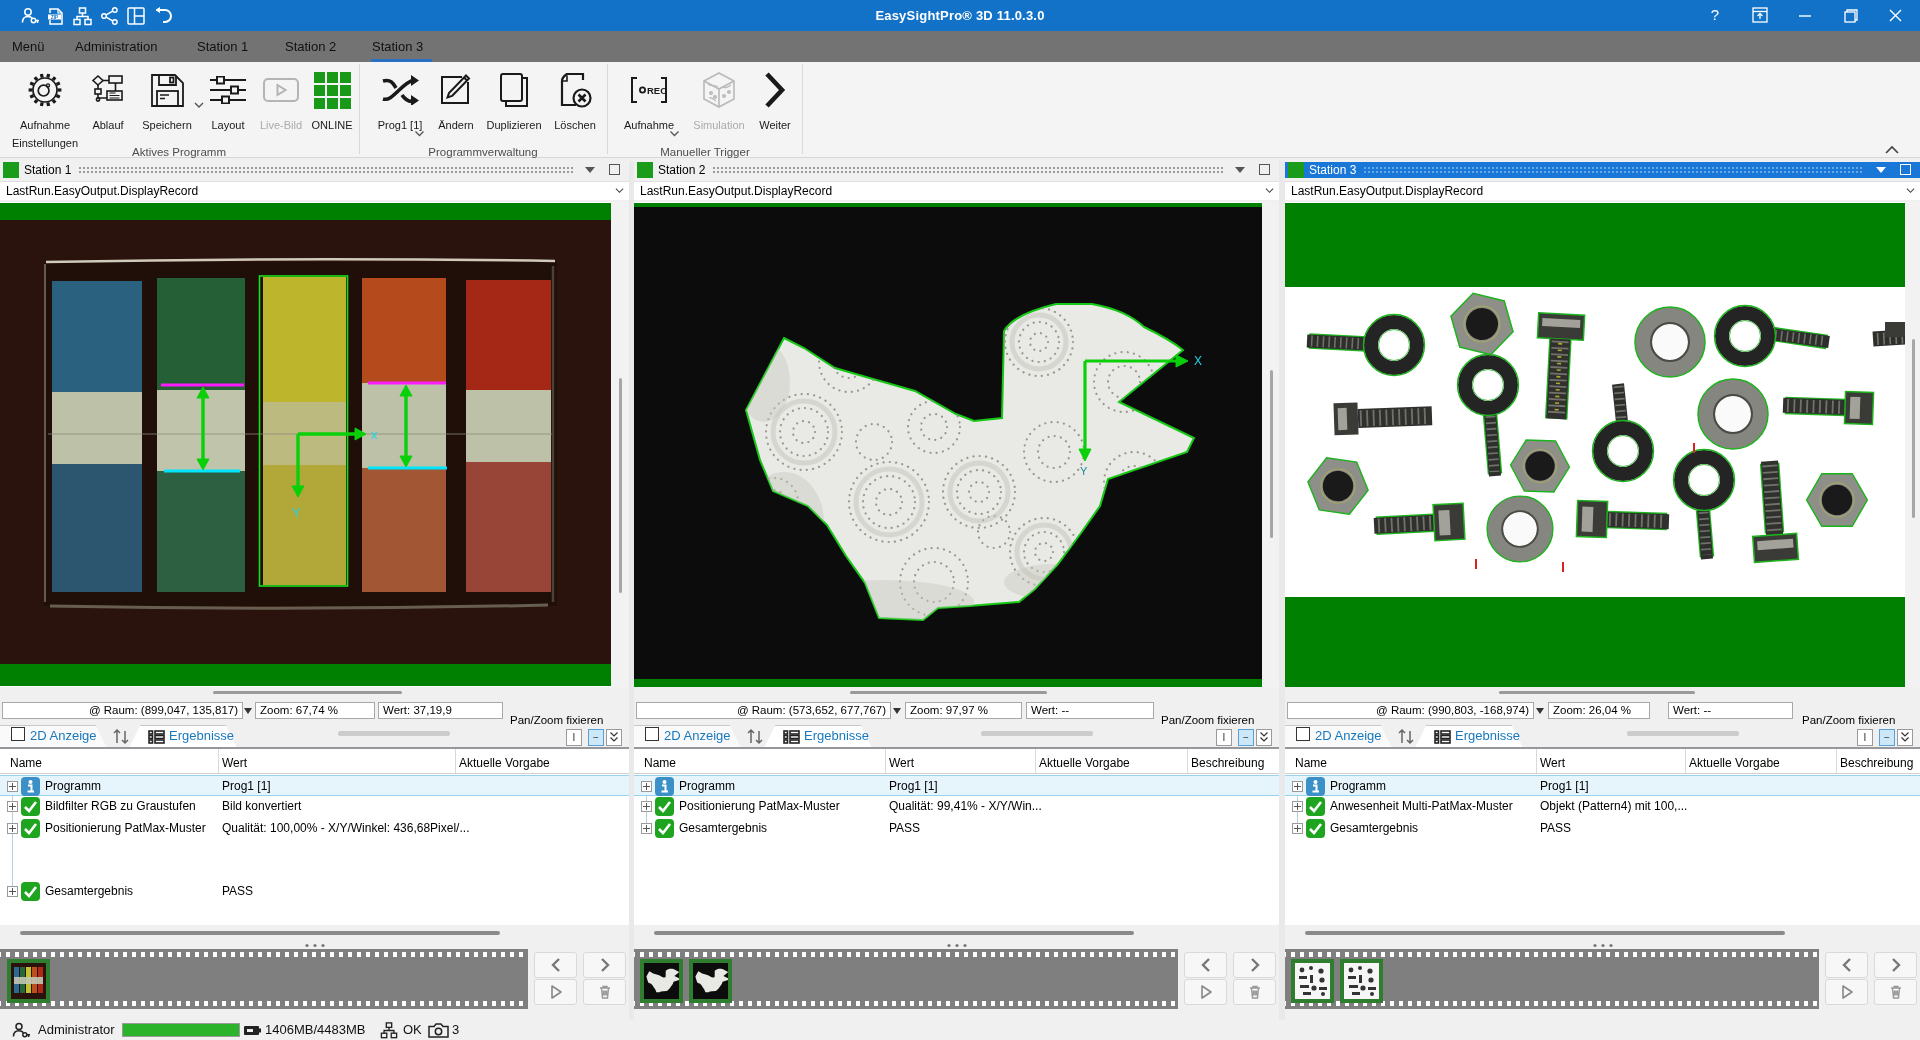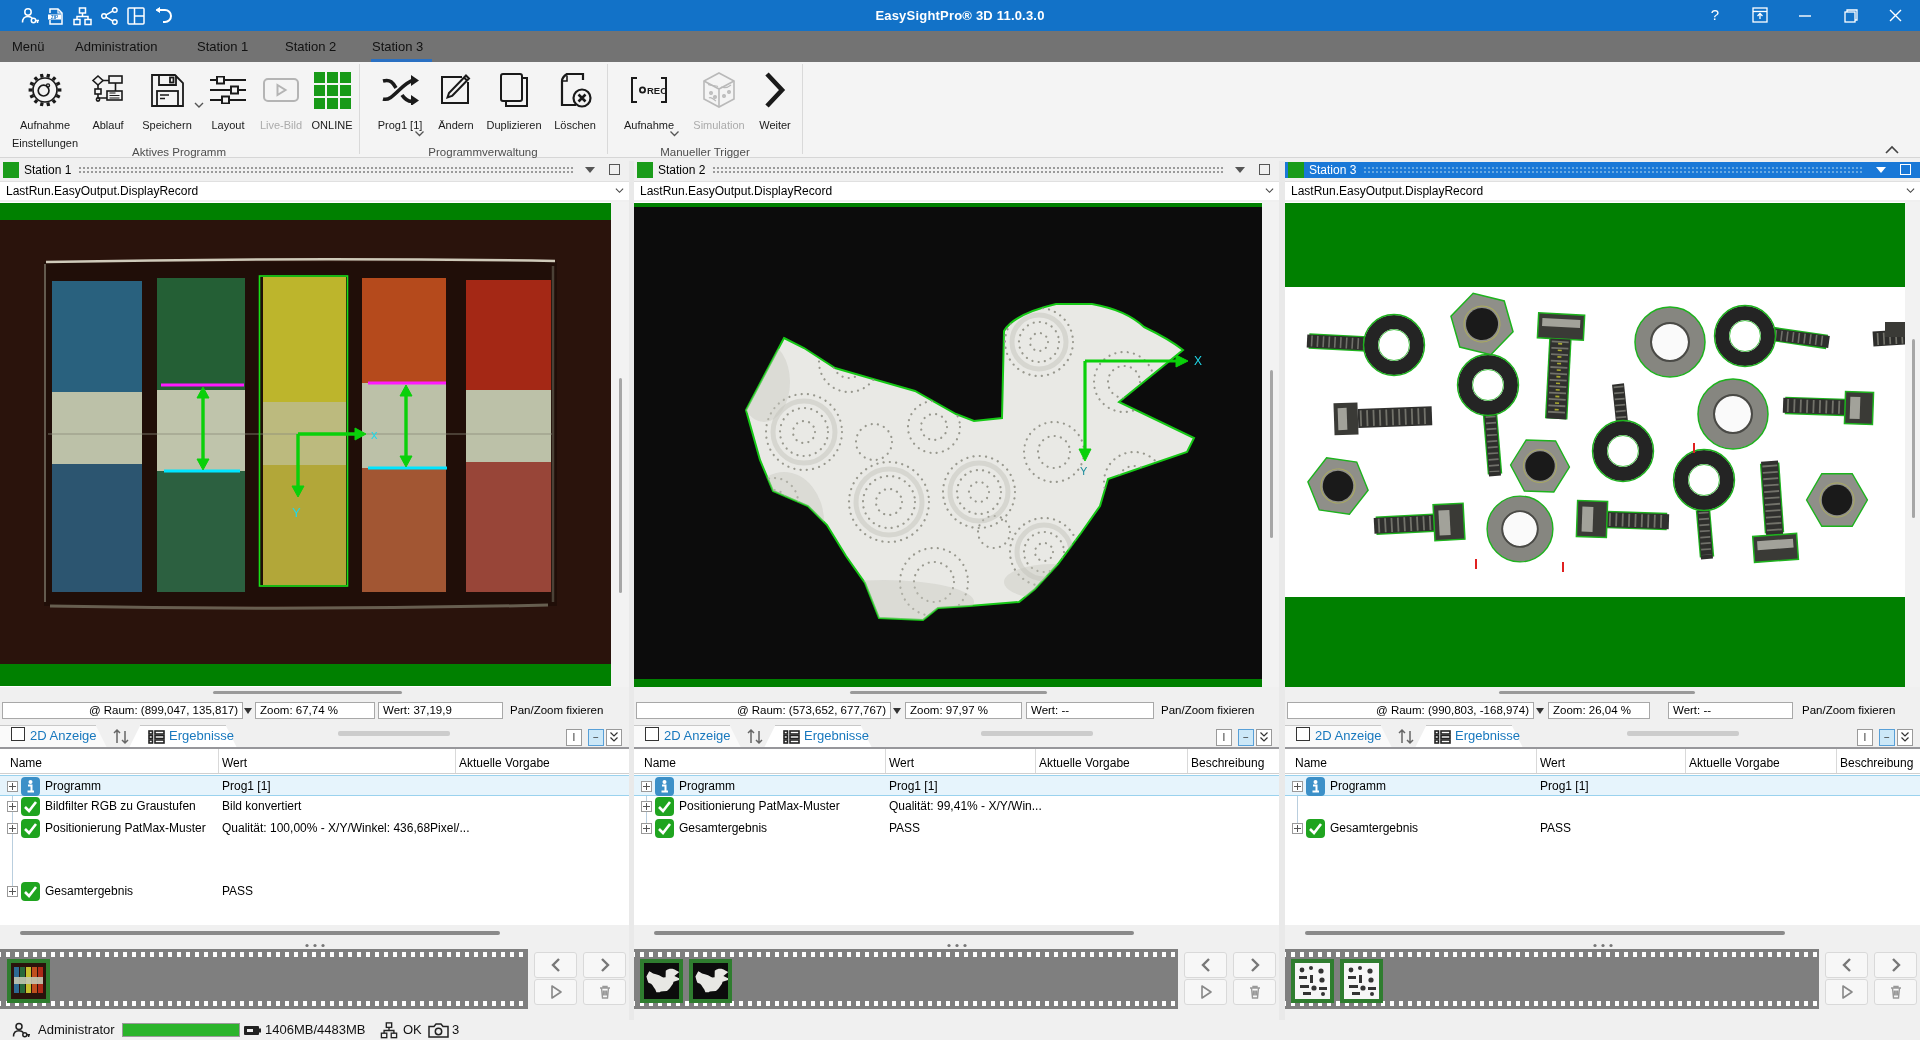--- a/index.html
+++ b/index.html
@@ -48,21 +48,21 @@
 .s-combo { position:absolute; left:0; top:20px; width:100%; height:19px; background:#fff;
   border-top:1px solid #e0e0e0; font-size:12px; color:#000; line-height:19px; padding-left:6px; }
 .s-cchev { position:absolute; right:5px; top:4px; width:9px; height:9px; }
 .s-view { position:absolute; left:0; top:41px; height:485px; background:#fff; }
 .s-vscroll { position:absolute; top:41px; width:17px; height:485px; background:#f2f2f2; }
 .s-vthumb { position:absolute; width:3px; background:#a6a6a6; border-radius:2px; }
 .s-hscr { position:absolute; top:530px; height:3px; background:#9a9a9a; border-radius:2px; }
 .s-status { position:absolute; left:0; top:540px; width:100%; height:22px; }
 .s-field { position:absolute; top:1px; height:17px; background:#fff; border:1px solid #a8a8a8;
   font-size:11.5px; color:#000; line-height:15px; white-space:nowrap; overflow:hidden; }
-.s-flab { position:absolute; top:3px; font-size:11.5px; color:#000; }
+.s-flab { position:absolute; top:13px; font-size:11.5px; color:#000; }
 .s-tabs { position:absolute; left:0; top:563px; width:100%; height:23px; background:#f0f0f0; }
 .tab1 { position:absolute; left:0; top:1px; width:96px; height:22px; background:#fafafa;
   border-top:1px solid #c8c8c8; }
 .tab1:after { content:""; position:absolute; right:-11px; top:0; width:0; height:0;
   border-left:11px solid #fafafa; border-top:22px solid transparent; }
 .tab2 { position:absolute; top:1px; width:86px; height:22px; background:#fff;
   border-top:1px solid #c8c8c8; }
 .tab2:before { content:""; position:absolute; left:-11px; top:0; width:0; height:0;
   border-right:11px solid #fff; border-top:22px solid transparent; }
 .tab2:after { content:""; position:absolute; right:-11px; top:0; width:0; height:0;
@@ -906,20 +906,28 @@
     <div class="treeline" style="top:37px;height:40px"></div>
     <div class="trow sel" style="top:26px">
       <div class="pbox"></div>
       <div class="ricon info"><svg width="19" height="19" viewBox="0 0 19 19">
               <circle cx="9.5" cy="5" r="2" fill="#fff"></circle>
               <path d="M7 8.5 h3.5 v6 h-3.5 M6.5 14.5 h6.5" stroke="#fff" stroke-width="2" fill="none"></path>
             </svg></div>
       <div class="rname">Programm</div>
           <div class="rwert" style="left:255px">Prog1 [1]</div>
     </div>
+    <div class="trow" style="top:47px">
+      <div class="pbox"></div>
+      <div class="ricon chk2"><svg width="19" height="19" viewBox="0 0 19 19">
+              <path d="M4 10 L8 14 L15 5" stroke="#fff" stroke-width="2.6" fill="none"></path>
+            </svg></div>
+      <div class="rname">Anwesenheit Multi-PatMax-Muster</div>
+          <div class="rwert" style="left:255px">Objekt (Pattern4) mit 100,...</div>
+    </div>
     <div class="trow" style="top:69px">
       <div class="pbox"></div>
       <div class="ricon chk2"><svg width="19" height="19" viewBox="0 0 19 19">
               <path d="M4 10 L8 14 L15 5" stroke="#fff" stroke-width="2.6" fill="none"></path>
             </svg></div>
       <div class="rname">Gesamtergebnis</div>
           <div class="rwert" style="left:255px">PASS</div>
     </div>
   </div>
   <div class="s-hscr" style="top:770px;left:20px;width:480px;background:#8a8a8a;height:4px"></div>

